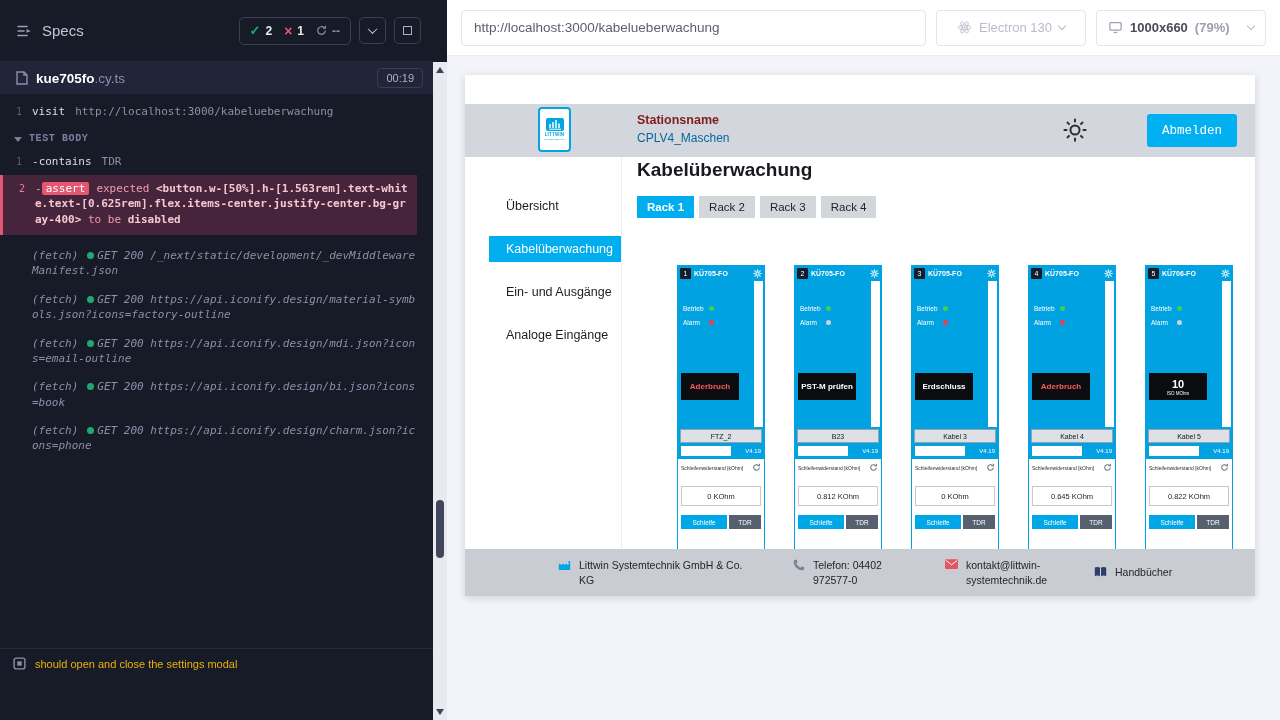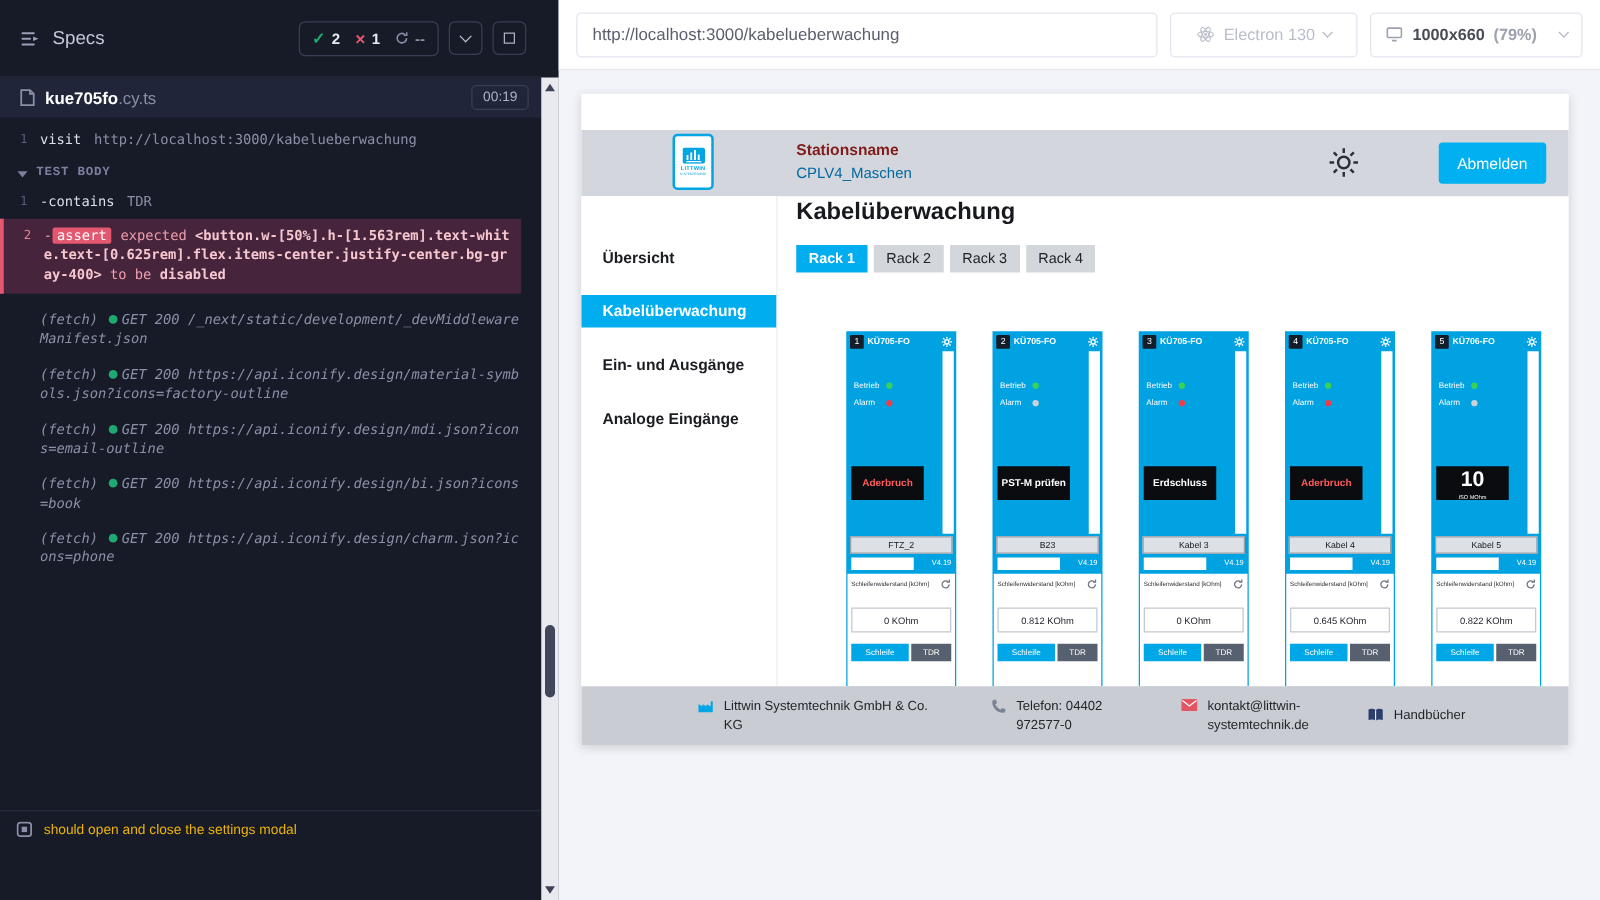--- a/index.html
+++ b/index.html
@@ -61,24 +61,24 @@
   
   .aut { position:absolute; left:18px; top:75px; width:790px; height:521px; background:#fff; box-shadow:0 2px 8px rgba(0,0,0,.15); overflow:hidden; }
   .app-header { position:absolute; top:29px; left:0; right:0; height:53px; background:#d3d6dc; }
   .logo { position:absolute; left:73px; top:3px; width:33px; height:45px; background:#fff; border:2px solid #00a5e2; border-radius:4px; display:flex; flex-direction:column; align-items:center; justify-content:center; gap:1px; }
   .logo-t1 { font-size:4.5px; font-weight:bold; color:#00a5e2; letter-spacing:.2px; }
   .logo-t2 { font-size:2.5px; color:#00a5e2; }
   .station { position:absolute; left:172px; top:9px; }
   .station-label { font-size:12.5px; font-weight:bold; color:#7f1d1d; }
   .station-value { font-size:12px; color:#0369a1; margin-top:4px; }
   .gear-btn { position:absolute; left:597px; top:13px; cursor:pointer; }
-  .logout-btn { position:absolute; right:18px; top:10px; height:33px; padding:0 15px; background:#00b0f0; color:#fff; font-size:12.5px; border:none; border-radius:3px; cursor:pointer; font-family:Liberation Sans, sans-serif; }
+  .logout-btn { position:absolute; right:18px; top:10px; height:33px; padding:0 15px; background:#00b0f0; color:#fff; font-size:12.5px; border:none; border-radius:3px; cursor:pointer; font-family:Liberation Mono, monospace; }
 
   .app-sidebar { position:absolute; left:0; top:82px; width:157px; bottom:47px; background:#fff; border-right:1px solid #eceef2; padding-top:36px; }
-  .nav-item { height:26px; line-height:26px; padding-left:17px; font-size:12.5px; font-weight:bold; color:#1b1d22; margin-bottom:17px; cursor:pointer; }
+  .nav-item { height:26px; line-height:26px; padding-left:17px; font-size:12.5px; font-weight:normal; color:#1b1d22; margin-bottom:17px; cursor:pointer;margin-left:24px; }
   .nav-item.active { background:#00aeef; color:#fff; }
 
   .app-main { position:absolute; left:157px; right:0; top:82px; bottom:47px; overflow:hidden; padding:2px 0 0 15px; }
   .page-title { font-size:19px; font-weight:bold; color:#17191e; }
   .tabs { display:flex; gap:5px; margin-top:15px; }
   .tab { height:22px; line-height:22px; padding:0 10px; font-size:11.5px; background:#d3d7dc; color:#20242a; cursor:pointer; }
   .tab.active { background:#00aeef; color:#fff; font-weight:bold; }
   .cards { display:flex; gap:29px; margin-top:47px; padding-left:40px; }
 
   .card { width:88px; height:300px; flex:none; background:#00a2e2; position:relative; }
@@ -86,21 +86,21 @@
   .card-num { width:11px; height:11px; background:#141d2a; color:#fff; font-size:7px; display:flex; align-items:center; justify-content:center; border-radius:1px; flex:none; }
   .card-title { font-size:7px; font-weight:bold; color:#fff; flex:1; }
   .card-gear { margin-left:auto; display:flex; cursor:pointer; }
   .card-top { position:relative; height:148px; padding-top:24px; }
   .white-strip { position:absolute; top:0; right:2px; width:9px; height:146px; background:#fff; }
   .led-row { display:flex; align-items:center; margin:0 0 7px 6px; font-size:6.5px; color:#fff; }
   .led-row .led-label { width:26px; }
   .led { width:5px; height:5px; border-radius:50%; display:inline-block; }
   .status-box { position:absolute; left:4px; right:26px; top:92px; height:27px; background:#0a0c10; display:flex; flex-direction:column; align-items:center; justify-content:center; gap:1px; }
   .status-main { font-size:8px; font-weight:bold; }
-  .status-main.big { font-size:17px;text-align:right; }
+  .status-main.big { font-size:11px;text-align:right; }
   .status-sub { font-size:4.5px; color:#fff; }
   .card-label { margin:0 3px; height:14px; line-height:13px; background:#dde1e6; border:1px solid #9aa0aa; font-size:7px; text-align:center; color:#15171b; }
   .card-version-row { height:16px; display:flex; align-items:center; padding:0 4px; }
   .ver-input { width:50px; height:10px; background:#fff; display:inline-block; }
   .ver-text { margin-left:auto; font-size:6px; color:#fff; }
   .card-res { background:#fff; margin:0 1px; padding:4px 3px 0; height:116px; }
   .res-head { display:flex; align-items:center; justify-content:space-between; }
   .res-label { font-size:5px; color:#2a2d33; }
   .res-value { margin-top:14px; height:20px; border:1px solid #c3c8d1; display:flex; align-items:center; justify-content:center; font-size:7.5px; color:#1c1e24; }
   .card-btns { margin-top:9px; display:flex; gap:2px; }

